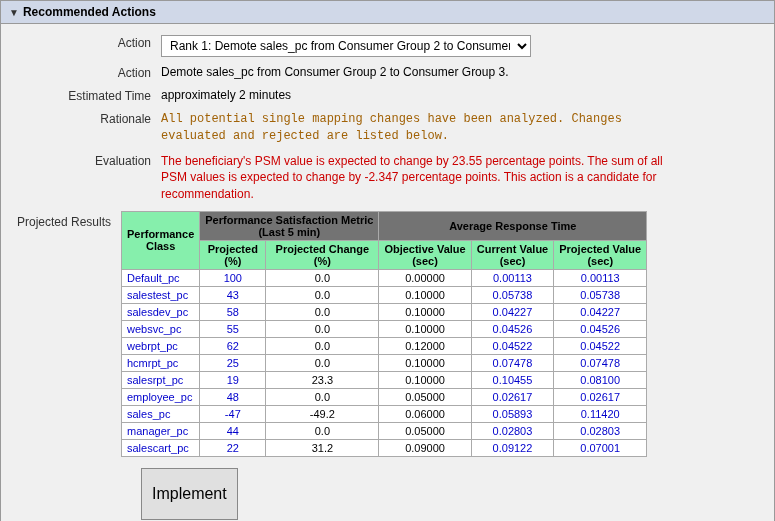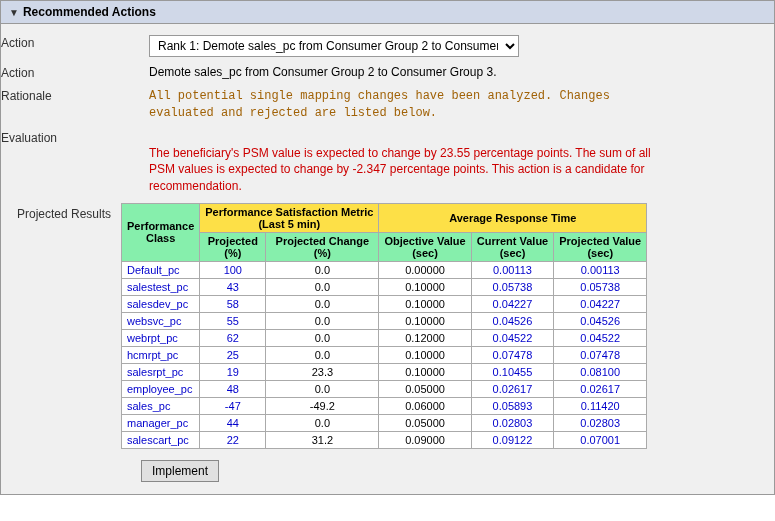--- a/index.html
+++ b/index.html
@@ -26,22 +26,22 @@
     .panel-body {
       padding: 8px 0;
     }
     .field-row {
       display: flex;
       align-items: flex-start;
       padding: 3px 0;
       margin-bottom: 2px;
     }
     .field-label {
-      width: 148px;
-      text-align: left;
+      width: 160px;
+      text-align: right;
       padding-right: 10px;
       color: #333;
       flex-shrink: 0;
       padding-top: 1px;
     }
     .field-value {
       flex: 1;
     }
     .action-select-wrapper {
       display: flex;
@@ -64,21 +64,20 @@
     .rationale-text {
       color: #a16207;
       max-width: 520px;
       line-height: 1.4;
       font-family: Liberation Mono, monospace;
     }
     .evaluation-text {
       color: #cc0000;
       max-width: 520px;
       line-height: 1.4;
-      margin-top: 15px;
     }
     .projected-results-section {
       display: flex;
       align-items: flex-start;
       padding: 3px 0;
     }
     .projected-label {
       width: 120px;
       text-align: right;
       padding-right: 10px;
@@ -104,42 +103,42 @@
     }
     .results-table th {
       background: #86efac;
       font-weight: bold;
       font-size: 11px;
     }
     .results-table td {
       background: #fff;
     }
     .results-table .col-header-group {
-      background: #fde047;
+      background: #737373;
       text-align: center;
       font-weight: bold;
       margin-left: 20px;
     }
     .results-table td.pc-name {
       color: #0000cc;
       text-align: left;
       cursor: pointer;
     }
     .results-table td.value-cell {
       color: #0000cc;
     }
     .implement-row {
       display: flex;
       padding: 8px 0 4px 140px;
     }
     .implement-btn {
       border: 1px solid #888;
       background: #e0e0e0;
-      padding: 3px 10px;
-      font-size: 12px;
+      padding: 16px 10px;
+      font-size: 16px;
       cursor: pointer;
     }
     .triangle-icon {
       font-size: 10px;
       color: #333;
     }
   </style>
 </head>
 <body>
 
@@ -155,20 +154,24 @@
       <div class="field-value action-select-wrapper">
         <select class="action-select"><option>Rank 1: Demote sales_pc from Consumer Group 2 to Consumer Group 3.</option></select>
       </div>
     </div>
 
     <div class="field-row">
       <div class="field-label">Action</div>
       <div class="field-value action-text">Demote sales_pc from Consumer Group 2 to Consumer Group 3.</div>
     </div>
 
+    <div class="field-row">
+      <div class="field-label">Estimated Time</div>
+      <div class="field-value estimated-text">approximately 2 minutes</div>
+    </div>
 
     <div class="field-row">
       <div class="field-label">Rationale</div>
       <div class="field-value rationale-text">All potential single mapping changes have been analyzed. Changes evaluated and rejected are listed below.</div>
     </div>
 
     <div class="field-row">
       <div class="field-label">Evaluation</div>
       <div class="field-value evaluation-text">The beneficiary's PSM value is expected to change by 23.55 percentage points. The sum of all PSM values is expected to change by -2.347 percentage points. This action is a candidate for recommendation.</div>
     </div>

